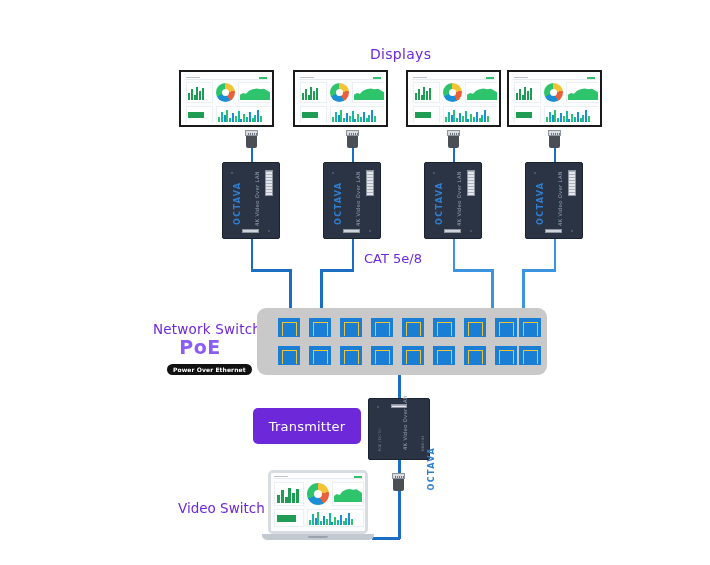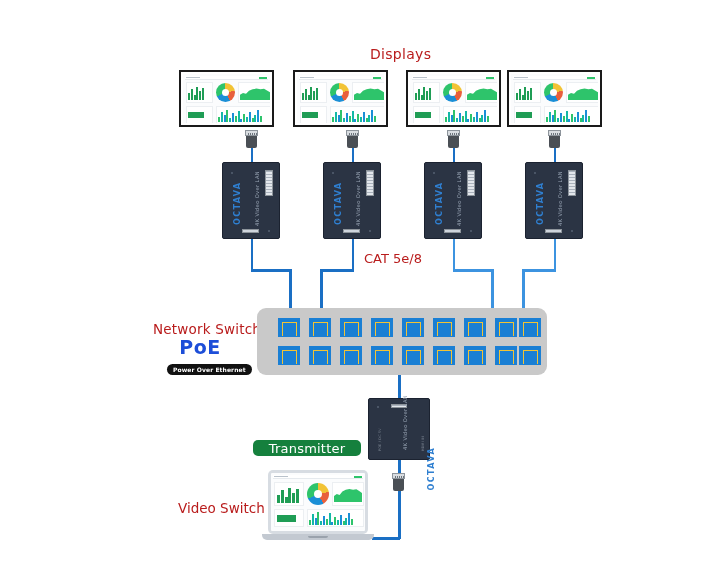--- a/index.html
+++ b/index.html
@@ -4,46 +4,46 @@
 <style>
   * { box-sizing: border-box; margin: 0; padding: 0; }
   html, body {
     width: 710px; height: 565px;
     background: #ffffff;
     font-family: "DejaVu Sans", "Liberation Sans", sans-serif;
     overflow: hidden;
   }
   #stage { position: relative; width: 710px; height: 565px; }
 
-  .lbl { position: absolute; color: #b91c1c; white-space: nowrap; }
+  .lbl { position: absolute; color: #6d28d9; white-space: nowrap; }
 
   
   .title-displays { left: 370px; top: 46px; font-size: 14px; letter-spacing: .3px; }
   .title-cat      { left: 364px; top: 251px; font-size: 13px; }
   .title-switch   { left: 153px; top: 321px; font-size: 13.5px; letter-spacing: .2px; }
   .title-src      { left: 178px; top: 500px; font-size: 13.5px; }
 
   
   .poe-wrap { position: absolute; left: 167px; top: 338px; text-align: center; width: 66px; }
-  .poe-main { font-size: 19px; font-weight: bold; color: #1d4ed8; letter-spacing: .5px; line-height: 1; }
+  .poe-main { font-size: 19px; font-weight: bold; color: #8b5cf6; letter-spacing: .5px; line-height: 1; }
   .poe-sub {
     display: inline-block; margin-top: 3px;
     background: #111; color: #fff;
     font-size: 6px; font-weight: bold;
     padding: 2px 6px; border-radius: 7px;
     letter-spacing: .1px; white-space: nowrap;
   }
 
   
   .pill {
     position: absolute; display: flex; align-items: center; justify-content: center;
     color: #fff; font-size: 13px; border-radius: 5px; letter-spacing: .2px;
   }
   .pill-recv { left: 113px; top: 185px; width: 108px; height: 26px; background: #f9b208; }
-  .pill-tx   { left: 253px; top: 440px; width: 108px; height: 16px; background: #15803d; }
+  .pill-tx   { left: 253px; top: 408px; width: 108px; height: 36px; background: #6d28d9; }
 
   
   .cable { position: absolute; background: #1a6fc4; }
   .cable-lt { background: #3c93e0; }
 
   
   .monitor {
     position: absolute; width: 95px; height: 57px;
     border: 2.5px solid #1a1a1a; background: #fff;
     padding: 2px;

